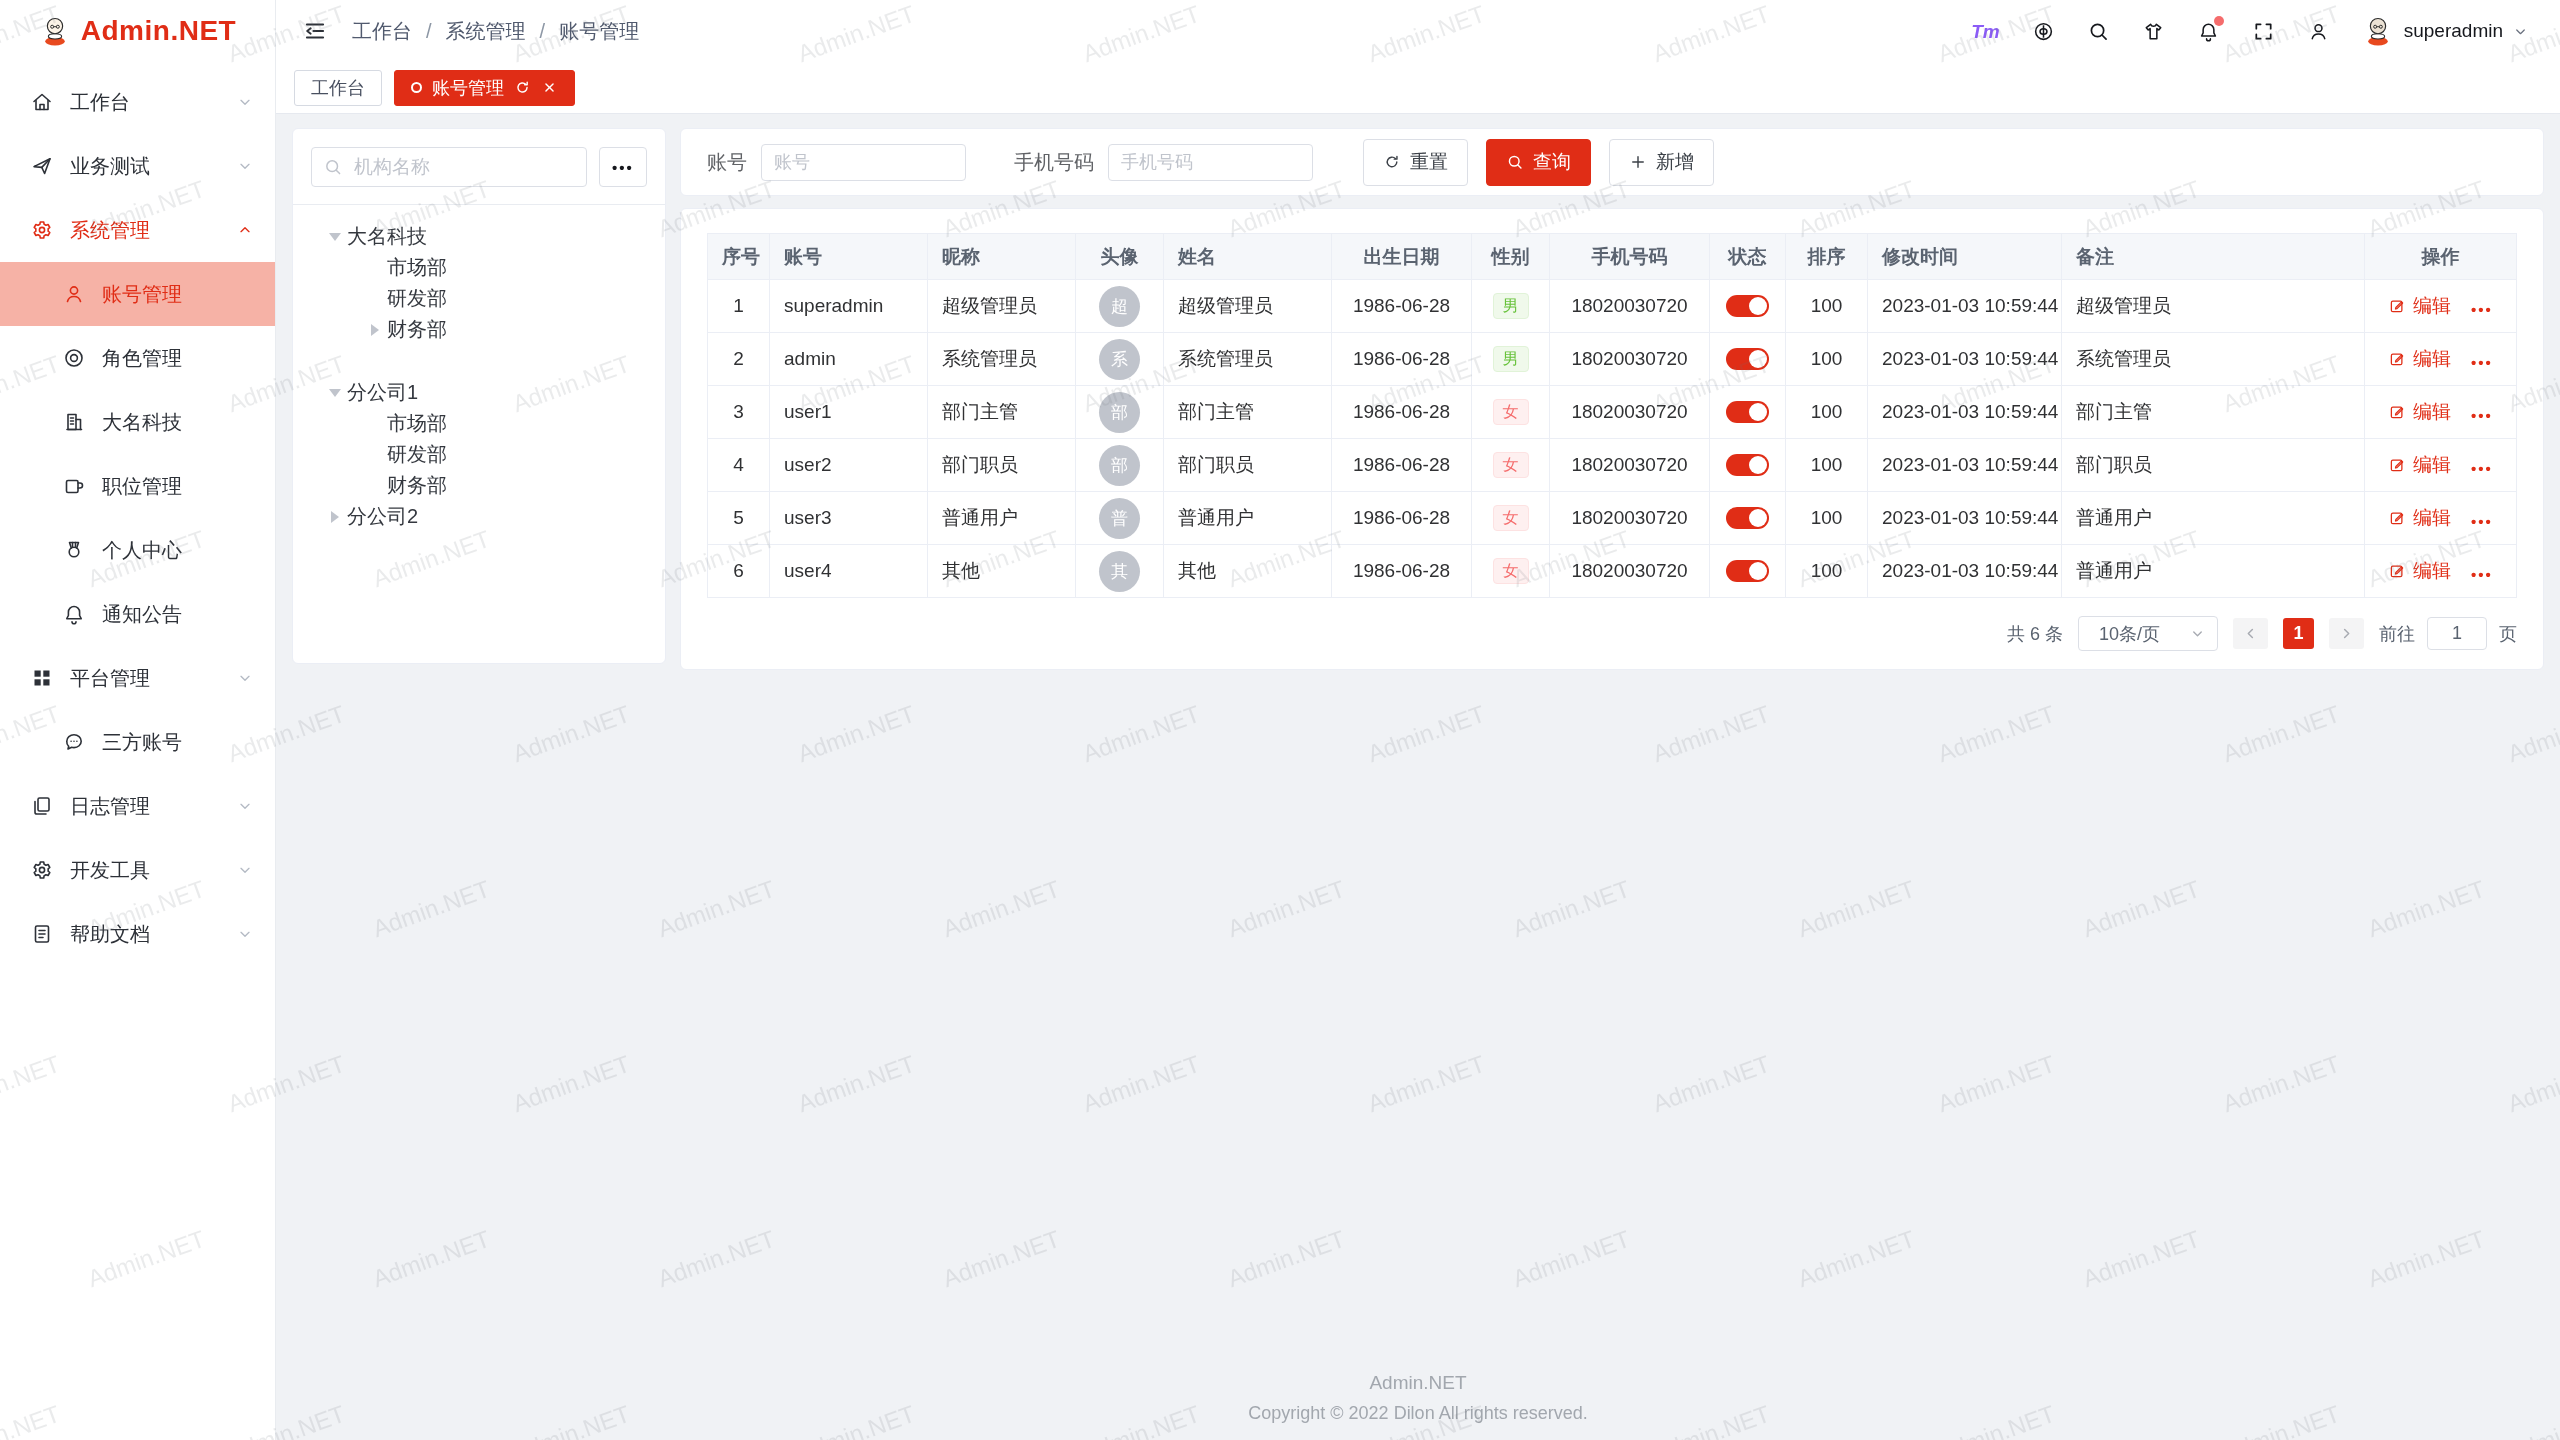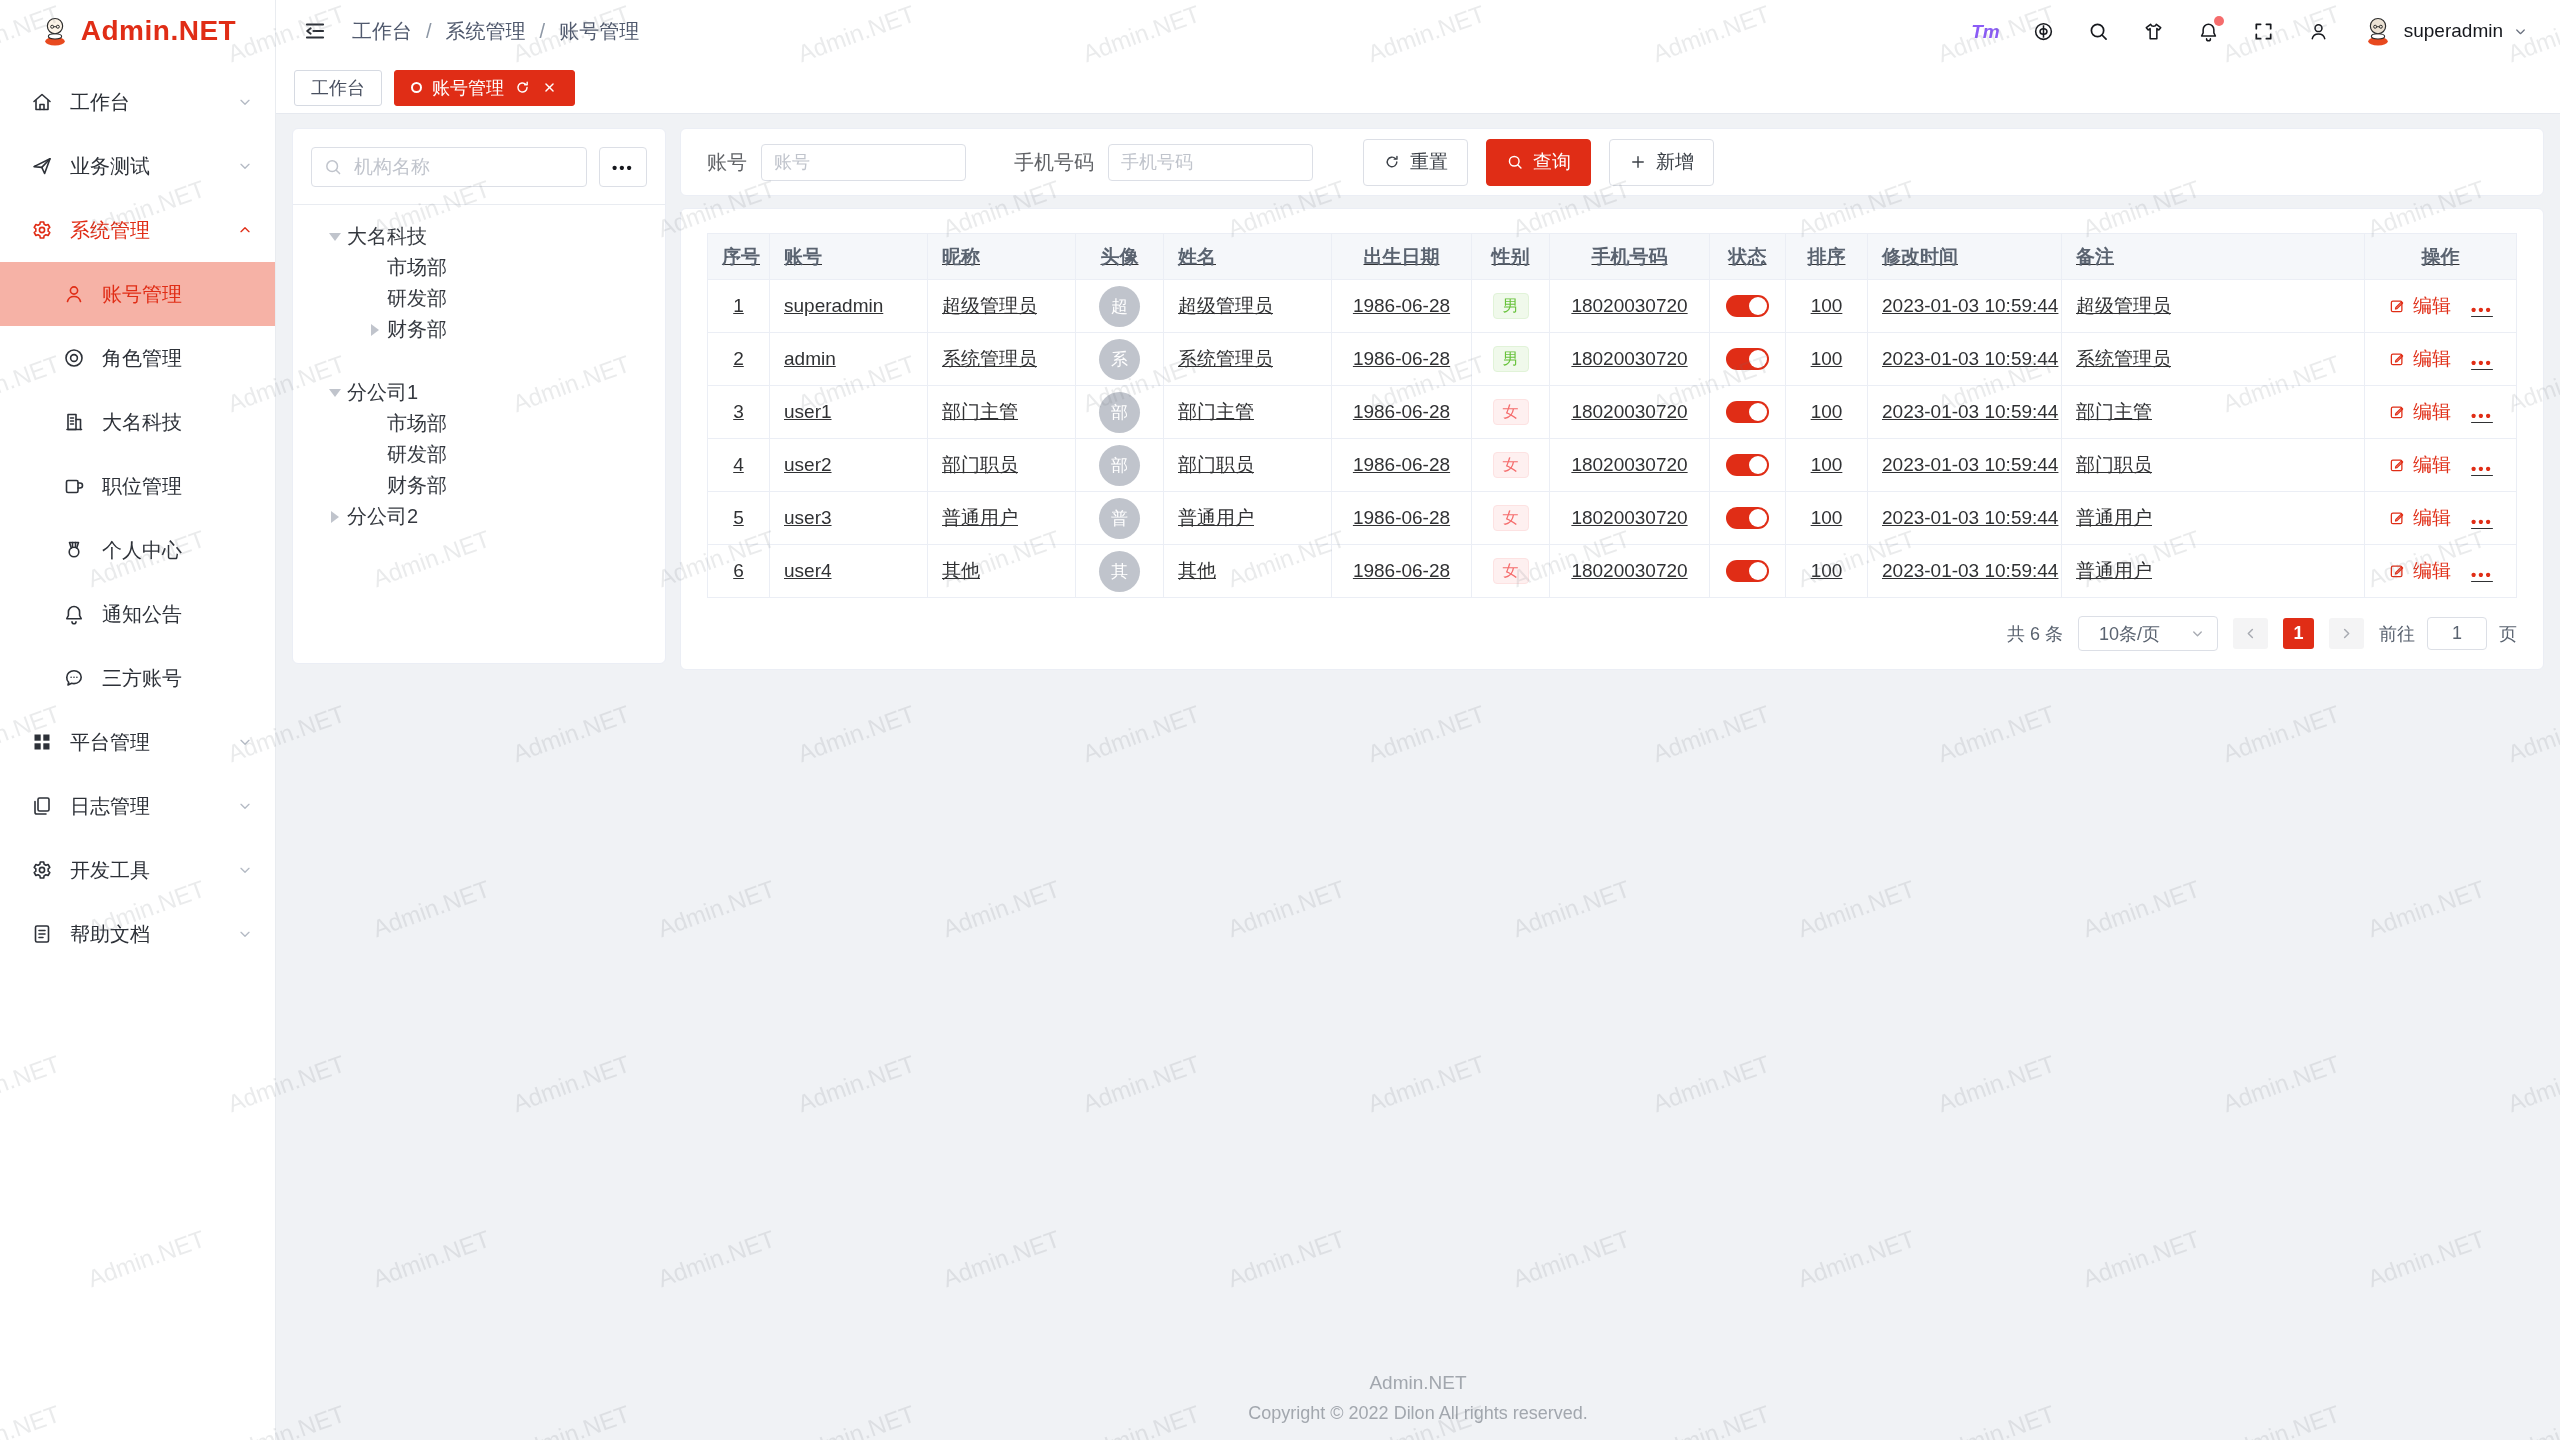--- a/index.html
+++ b/index.html
@@ -84,21 +84,21 @@
   .f-input::placeholder{color:var(--ph);}
   .f-gap{margin-left:48px;}
   .btn{height:47px;display:inline-flex;align-items:center;gap:9px;padding:12px 19px;border-radius:4px;border:1px solid var(--border-dark);background:#fff;color:#3c4148;font-size:19px;cursor:pointer;font-family:inherit;}
   .btn .b-ic{width:18px;height:18px;}
   .btn.primary{background:var(--primary);border-color:var(--primary);color:#fff;}
   .btn-reset{margin-left:50px;}
   .btn+.btn{margin-left:18px;}
 
   
   .table-card{padding:24px 26px 18px;}
-  table{width:100%;border-collapse:collapse;table-layout:fixed;text-decoration:underline;}
+  table{width:100%;border-collapse:collapse;table-layout:fixed;}
   th,td{border:1px solid var(--border);padding:0 14px;overflow:hidden;white-space:nowrap;}
   th{height:46px;background:#f5f7fa;font-size:19px;color:#5a6370;font-weight:bold;}
   td{height:53px;font-size:19px;color:var(--txt);}
   .al{text-align:left;}
   .ac{text-align:center;}
   .cell-avatar{display:inline-flex;width:41px;height:41px;border-radius:50%;background:#c0c4cc;color:#fff;font-size:17px;align-items:center;justify-content:center;vertical-align:middle;}
   .badge{display:inline-block;min-width:36px;padding:4px 6px;border-radius:4px;font-size:16px;line-height:1;border:1px solid transparent;}
   .badge.male{background:#f0f9eb;border-color:#e1f3d8;color:#67c23a;}
   .badge.female{background:#fef0f0;border-color:#fde2e2;color:#f56c6c;}
   .toggle{display:inline-block;width:43px;height:22px;border-radius:11px;background:var(--primary);position:relative;vertical-align:middle;cursor:pointer;}
@@ -230,42 +230,42 @@
         </div>
         <div class="menu-item sub ">
           <span class="mi-icon">
             <svg class="" viewBox="0 0 24 24" fill="none" stroke="currentColor" stroke-width="1.6" stroke-linecap="round" stroke-linejoin="round">
               <path d="M12 4.5a5.6 5.6 0 0 1 5.6 5.6v3.4l1.6 3.2H4.8l1.6-3.2v-3.4A5.6 5.6 0 0 1 12 4.5z"></path>
               <path d="M10 19.7a2 2 0 0 0 4 0"></path>
             </svg>
           </span>
           <span class="mi-label">通知公告</span>
         </div>
-        <div class="menu-item sub ">
-          <span class="mi-icon">
-            <svg class="" viewBox="0 0 24 24" fill="none" stroke="currentColor" stroke-width="1.6" stroke-linecap="round" stroke-linejoin="round">
-              <path d="M12 4.8c4 0 7.2 2.8 7.2 6.4S16 17.6 12 17.6c-.8 0-1.6-.1-2.3-.3L6 19l.7-2.7a6 6 0 0 1-1.9-5.1c0-3.6 3.2-6.4 7.2-6.4z"></path>
-              <path d="M9.1 11.2h.01M12 11.2h.01M14.9 11.2h.01"></path>
-            </svg>
-          </span>
-          <span class="mi-label">三方账号</span>
-        </div>
         <div class="menu-item ">
           <span class="mi-icon">
             <svg class="" viewBox="0 0 24 24" fill="none" stroke="currentColor" stroke-width="1.6" stroke-linecap="round" stroke-linejoin="round">
               <rect x="4.5" y="4.5" width="6.2" height="6.2" fill="currentColor" stroke="none"></rect>
               <rect x="13.3" y="4.5" width="6.2" height="6.2" fill="currentColor" stroke="none"></rect>
               <rect x="4.5" y="13.3" width="6.2" height="6.2" fill="currentColor" stroke="none"></rect>
               <rect x="13.3" y="13.3" width="6.2" height="6.2" fill="currentColor" stroke="none"></rect>
             </svg>
           </span>
           <span class="mi-label">平台管理</span>
           <svg class="mi-chevron" viewBox="0 0 24 24" fill="none" stroke="currentColor" stroke-width="2" stroke-linecap="round" stroke-linejoin="round">
             <path d="m6 9.5 6 6 6-6"></path>
           </svg>
+        </div>
+        <div class="menu-item sub ">
+          <span class="mi-icon">
+            <svg class="" viewBox="0 0 24 24" fill="none" stroke="currentColor" stroke-width="1.6" stroke-linecap="round" stroke-linejoin="round">
+              <path d="M12 4.8c4 0 7.2 2.8 7.2 6.4S16 17.6 12 17.6c-.8 0-1.6-.1-2.3-.3L6 19l.7-2.7a6 6 0 0 1-1.9-5.1c0-3.6 3.2-6.4 7.2-6.4z"></path>
+              <path d="M9.1 11.2h.01M12 11.2h.01M14.9 11.2h.01"></path>
+            </svg>
+          </span>
+          <span class="mi-label">三方账号</span>
         </div>
         <div class="menu-item ">
           <span class="mi-icon">
             <svg class="" viewBox="0 0 24 24" fill="none" stroke="currentColor" stroke-width="1.6" stroke-linecap="round" stroke-linejoin="round">
               <rect x="8" y="4" width="11" height="13" rx="1.5"></rect>
               <path d="M16 20H6.8A1.8 1.8 0 0 1 5 18.2V7.5"></path>
             </svg>
           </span>
           <span class="mi-label">日志管理</span>
           <svg class="mi-chevron" viewBox="0 0 24 24" fill="none" stroke="currentColor" stroke-width="2" stroke-linecap="round" stroke-linejoin="round">

